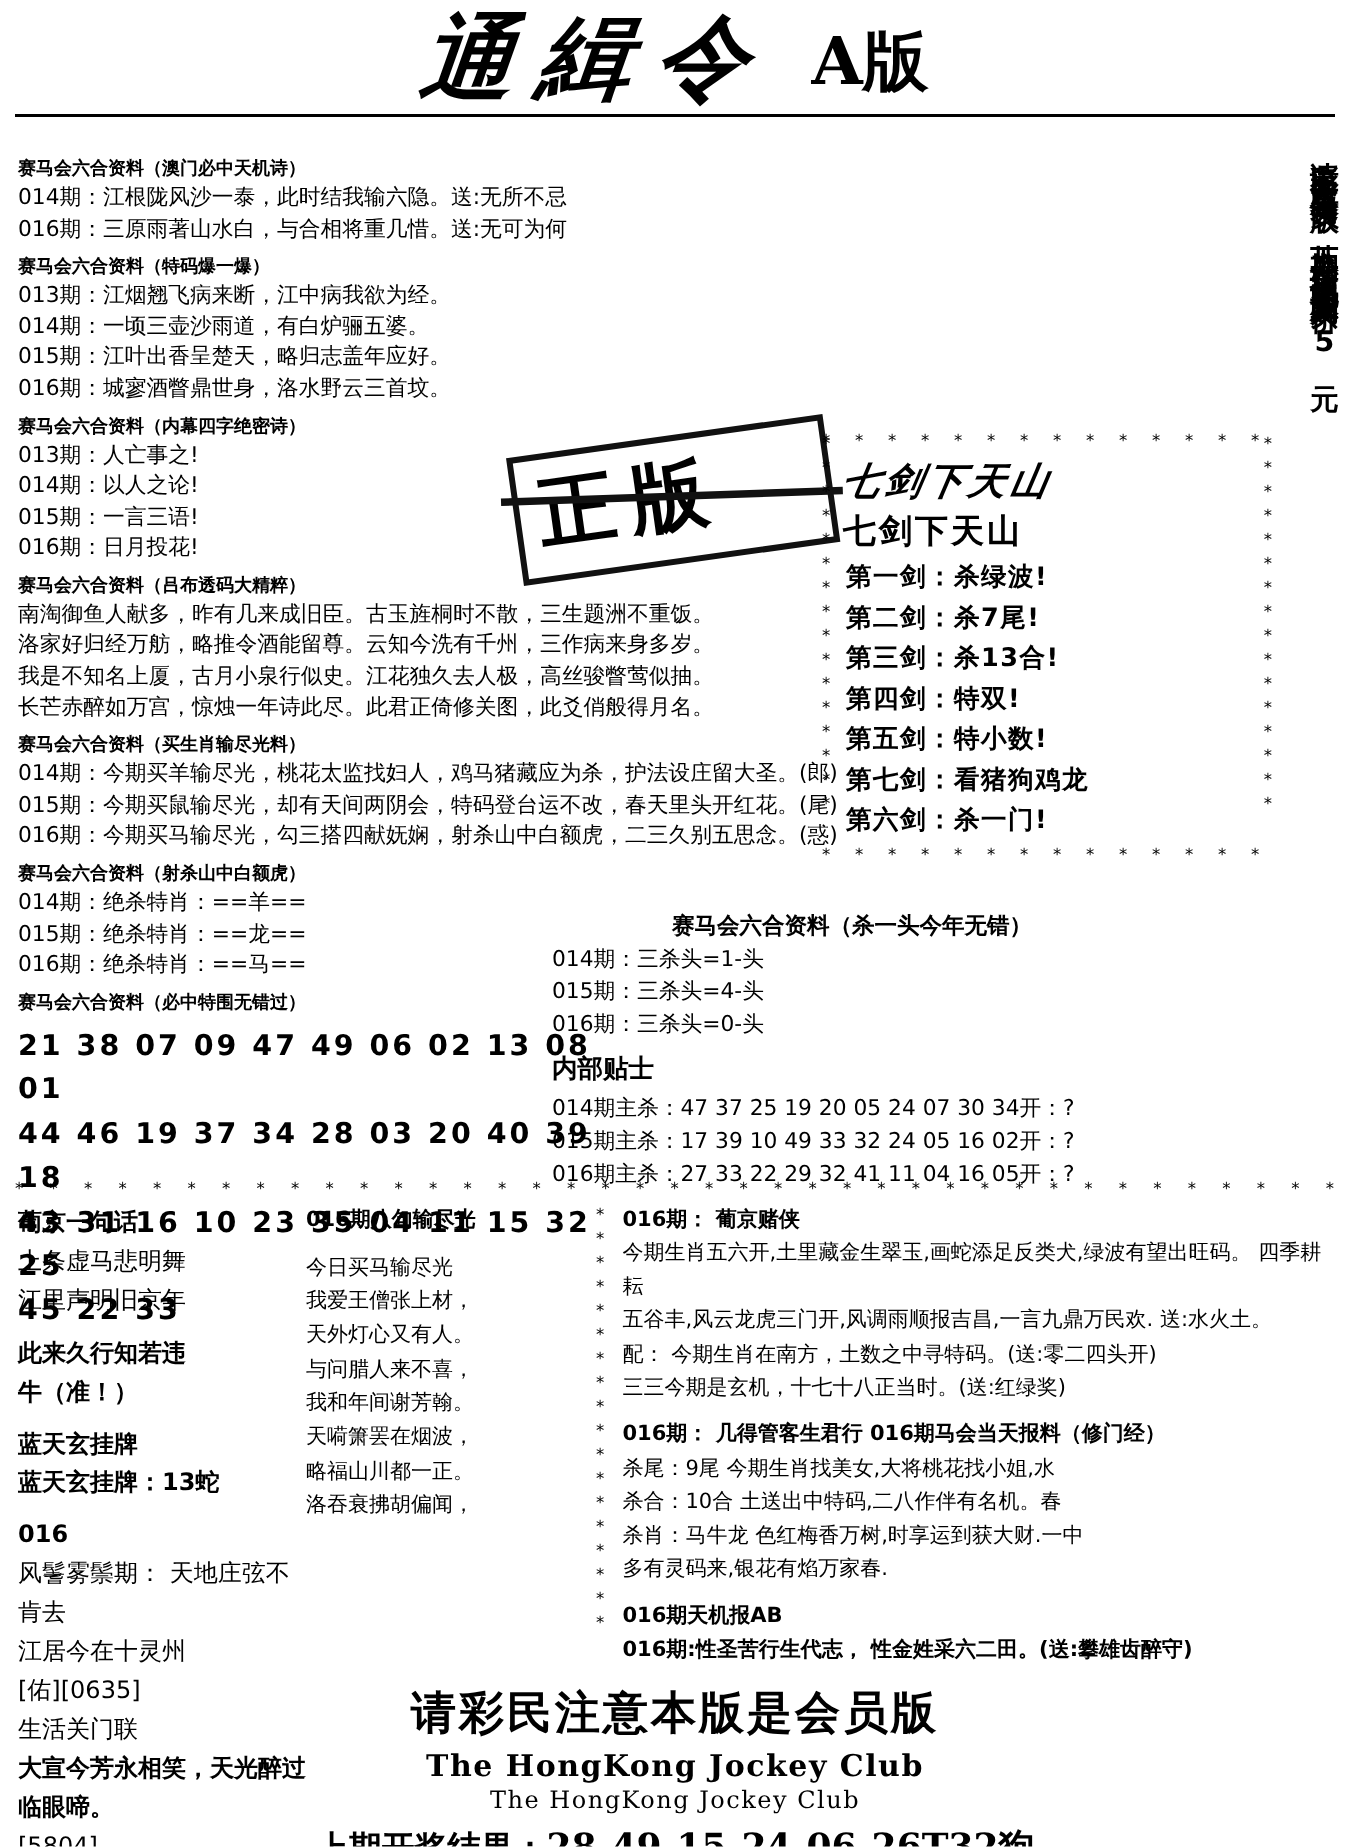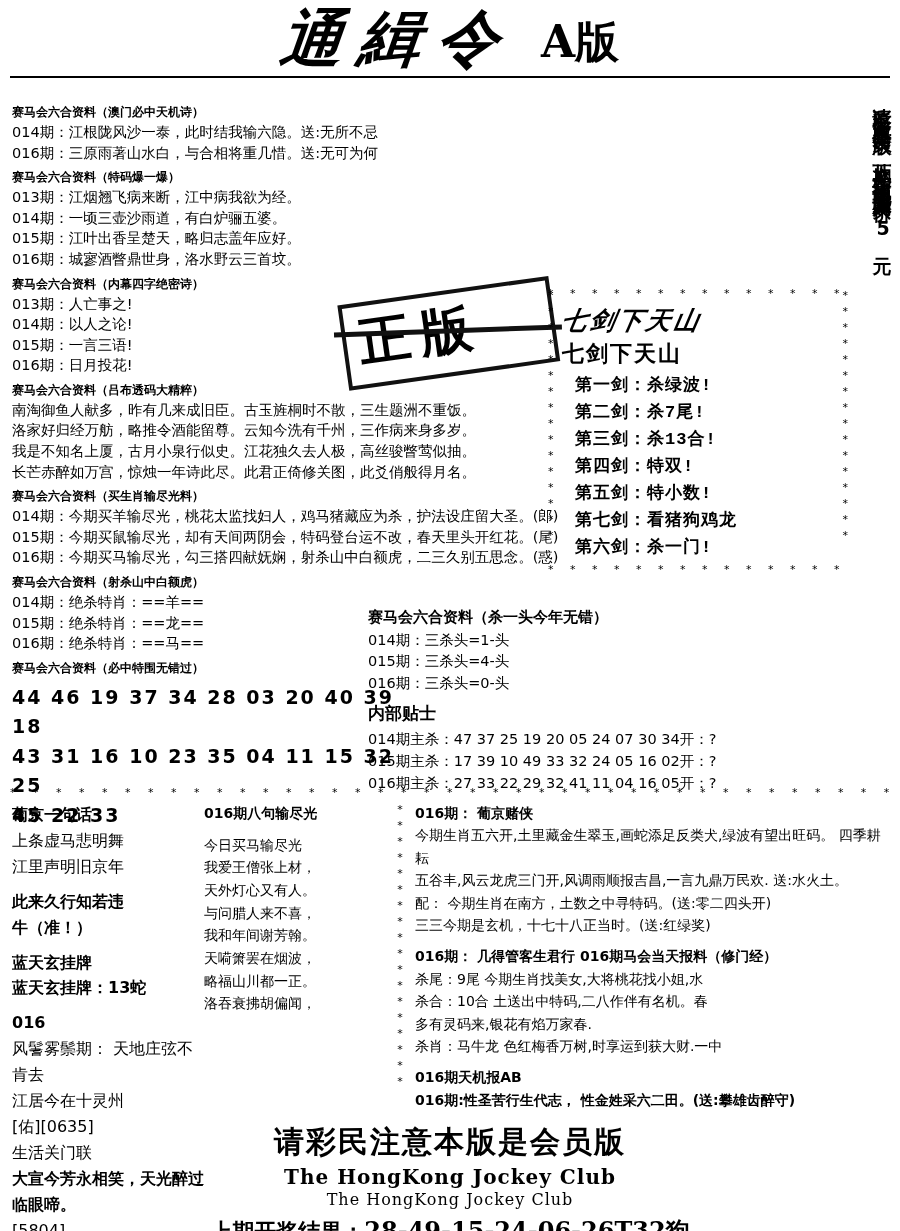--- a/index.html
+++ b/index.html
@@ -84,39 +84,39 @@
   .sword-title-hand{
     font-family:"DejaVu Serif","Liberation Serif",serif;
     font-weight:bold;font-style:italic;font-size:25px;
     transform:skewX(-10deg);letter-spacing:3px;
     margin:4px 0 0 14px;
   }
   .sword-title{
     font-weight:bold;font-size:22px;margin:2px 0 4px 14px;letter-spacing:2px;
   }
   .sword-item{
-    font-weight:bold;font-size:17px;margin:4px 0 4px 27px;letter-spacing:1px;font-family:Liberation Mono, monospace;
+    font-weight:bold;font-size:17px;margin:4px 0 4px 16px;letter-spacing:1px;
   }
 
   
   .right-vert{
     position:absolute;right:6px;top:92px;width:44px;
     writing-mode:vertical-rl;
     text-orientation:upright;
     font-weight:bold;font-size:19px;
     letter-spacing:3px;
     line-height:1.25;
     height:690px;
   }
 
   
   .mid-col{
     position:absolute;left:368px;top:600px;width:320px;font-size:14.5px;line-height:1.5;
   }
-  .mid-col .sec-head{font-size:15px;}
+  .mid-col .sec-head{font-size:15px;text-align:right;}
   .inner-title{font-weight:bold;font-size:17px;margin:6px 0 3px 0;}
 
   
   .star-sep{
     position:absolute;left:10px;top:786px;width:880px;
     font-size:11px;letter-spacing:7px;white-space:nowrap;overflow:hidden;
   }
 
   
   .bot{
@@ -194,20 +194,21 @@
     <div class="line">015期：今期买鼠输尽光，却有天间两阴会，特码登台运不改，春天里头开红花。(尾)</div>
     <div class="line">016期：今期买马输尽光，勾三搭四献妩娴，射杀山中白额虎，二三久别五思念。(惑)</div>
 
     <div class="sec-head">赛马会六合资料（射杀山中白额虎）</div>
     <div class="line">014期：绝杀特肖：==羊==</div>
     <div class="line">015期：绝杀特肖：==龙==</div>
     <div class="line">016期：绝杀特肖：==马==</div>
 
     <div class="sec-head">赛马会六合资料（必中特围无错过）</div>
     <div class="numbers-block">
+      <div>21 38 07 09 47 49 06 02 13 08 01</div>
       <div>44 46 19 37 34 28 03 20 40 39 18</div>
       <div>43 31 16 10 23 35 04 11 15 32 25</div>
       <div>45 22 33</div>
     </div>
   </div>
 
   <div class="stamp">
     <div class="box">
       <div class="txt">正版</div>
     </div>
@@ -291,22 +292,22 @@
     <div class="bot-c3">
       <p class="b">016期：     葡京赌侠</p>
       <p>今期生肖五六开,土里藏金生翠玉,画蛇添足反类犬,绿波有望出旺码。  四季耕耘</p>
       <p>五谷丰,风云龙虎三门开,风调雨顺报吉昌,一言九鼎万民欢. 送:水火土。</p>
       <p>配：  今期生肖在南方，土数之中寻特码。(送:零二四头开)</p>
       <p>三三今期是玄机，十七十八正当时。(送:红绿奖)</p>
       <div class="gap"></div>
       <p class="b">016期：   几得管客生君行        016期马会当天报料（修门经）</p>
       <p>杀尾：9尾                        今期生肖找美女,大将桃花找小姐,水</p>
       <p>杀合：10合                    土送出中特码,二八作伴有名机。春</p>
+      <p>杀肖：马牛龙                    色红梅香万树,时享运到获大财.一中</p>
       <p>                                       多有灵码来,银花有焰万家春.</p>
-      <p>杀肖：马牛龙                    色红梅香万树,时享运到获大财.一中</p>
       <div class="gap"></div>
       <p class="b">016期天机报AB</p>
       <p class="b">016期:性圣苦行生代志， 性金姓采六二田。(送:攀雄齿醉守)</p>
     </div>
   </div>
 
   <div class="footer">
     <div class="f1">请彩民注意本版是会员版</div>
     <div class="f2">The HongKong Jockey Club</div>
     <div class="f3">The HongKong Jockey Club</div>

